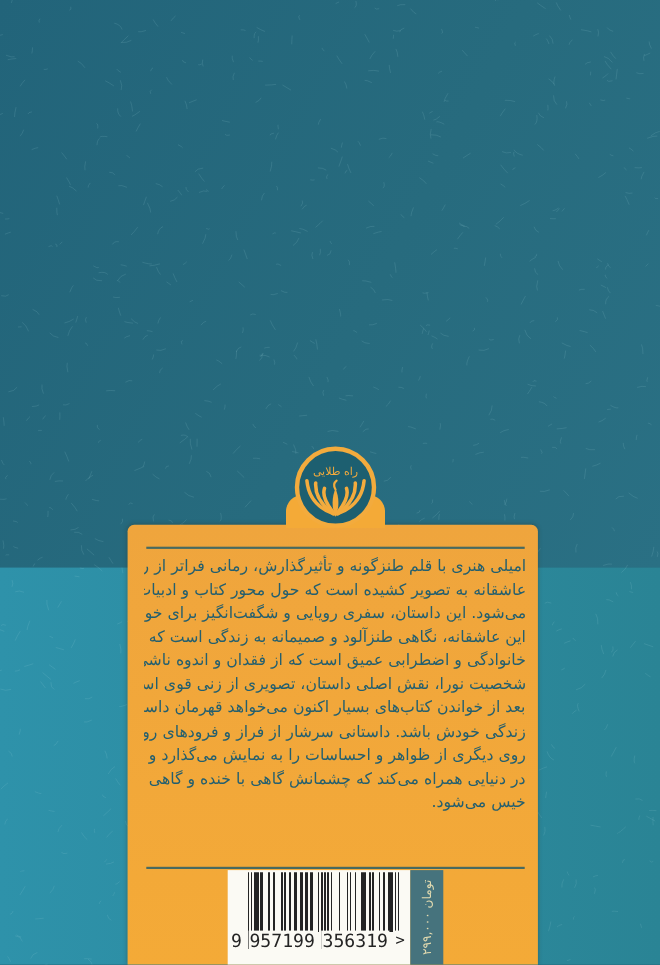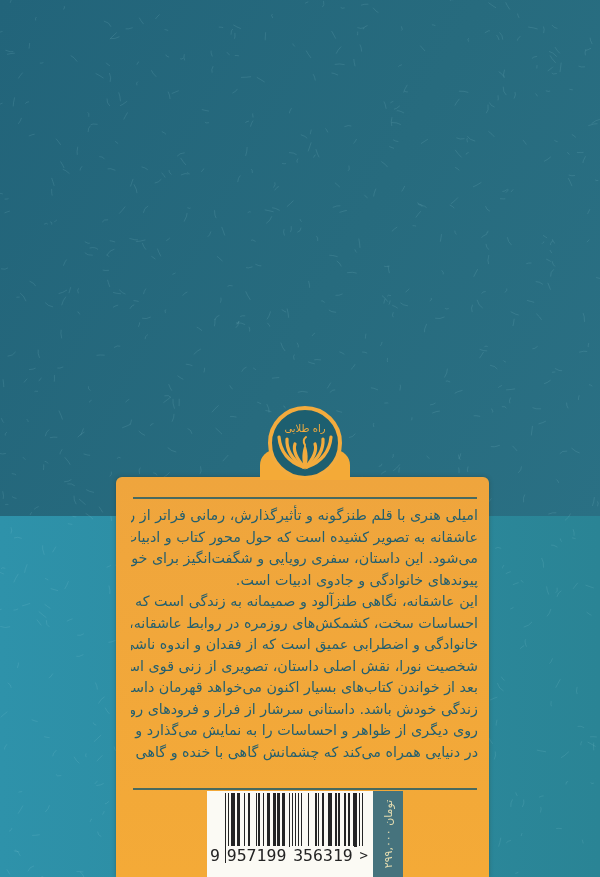--- a/index.html
+++ b/index.html
@@ -125,29 +125,28 @@
   </svg>
 </div>
 
 <div class="layer divider top"></div>
 <div class="layer divider bottom"></div>
 
 <div class="layer blurb" id="blurb">
     <div class="bline">امیلی هنری با قلم طنزگونه و تأثیرگذارش، رمانی فراتر از رمان</div>
     <div class="bline">عاشقانه به تصویر کشیده است که حول محور کتاب و ادبیات بیان</div>
     <div class="bline">می‌شود. این داستان، سفری رویایی و شگفت‌انگیز برای خودیابی،</div>
-    <div class="bline pend">پیوندهای خانوادگی و جادوی ادبیات است.</div>
     <div class="bline">این عاشقانه، نگاهی طنزآلود و صمیمانه به زندگی است که مملو از</div>
-    <div class="bline">احساسات سخت، کشمکش‌های روزمره در روابط عاشقانه،</div>
     <div class="bline">خانوادگی و اضطرابی عمیق است که از فقدان و اندوه ناشی می‌شود.</div>
     <div class="bline">شخصیت نورا، نقش اصلی داستان، تصویری از زنی قوی است که</div>
     <div class="bline">بعد از خواندن کتاب‌های بسیار اکنون می‌خواهد قهرمان داستان</div>
     <div class="bline">زندگی خودش باشد. داستانی سرشار از فراز و فرودهای روزمرگی که</div>
     <div class="bline">روی دیگری از ظواهر و احساسات را به نمایش می‌گذارد و مخاطب را</div>
     <div class="bline">در دنیایی همراه می‌کند که چشمانش گاهی با خنده و گاهی با گریه</div>
+    <div class="bline pend">خیس می‌شود.</div>
   </div>
 
 <div class="layer barcode-box">
   <svg class="bars" id="bars" viewBox="0 0 95 70" preserveAspectRatio="none" xmlns="http://www.w3.org/2000/svg">
       <rect x="0" y="0" width="1" height="70" fill="#242424" shape-rendering="crispEdges"></rect>
       <rect x="2" y="0" width="1" height="70" fill="#242424" shape-rendering="crispEdges"></rect>
       <rect x="4" y="0" width="1" height="54" fill="#242424" shape-rendering="crispEdges"></rect>
       <rect x="5" y="0" width="1" height="54" fill="#242424" shape-rendering="crispEdges"></rect>
       <rect x="6" y="0" width="1" height="54" fill="#242424" shape-rendering="crispEdges"></rect>
       <rect x="8" y="0" width="1" height="54" fill="#242424" shape-rendering="crispEdges"></rect>

